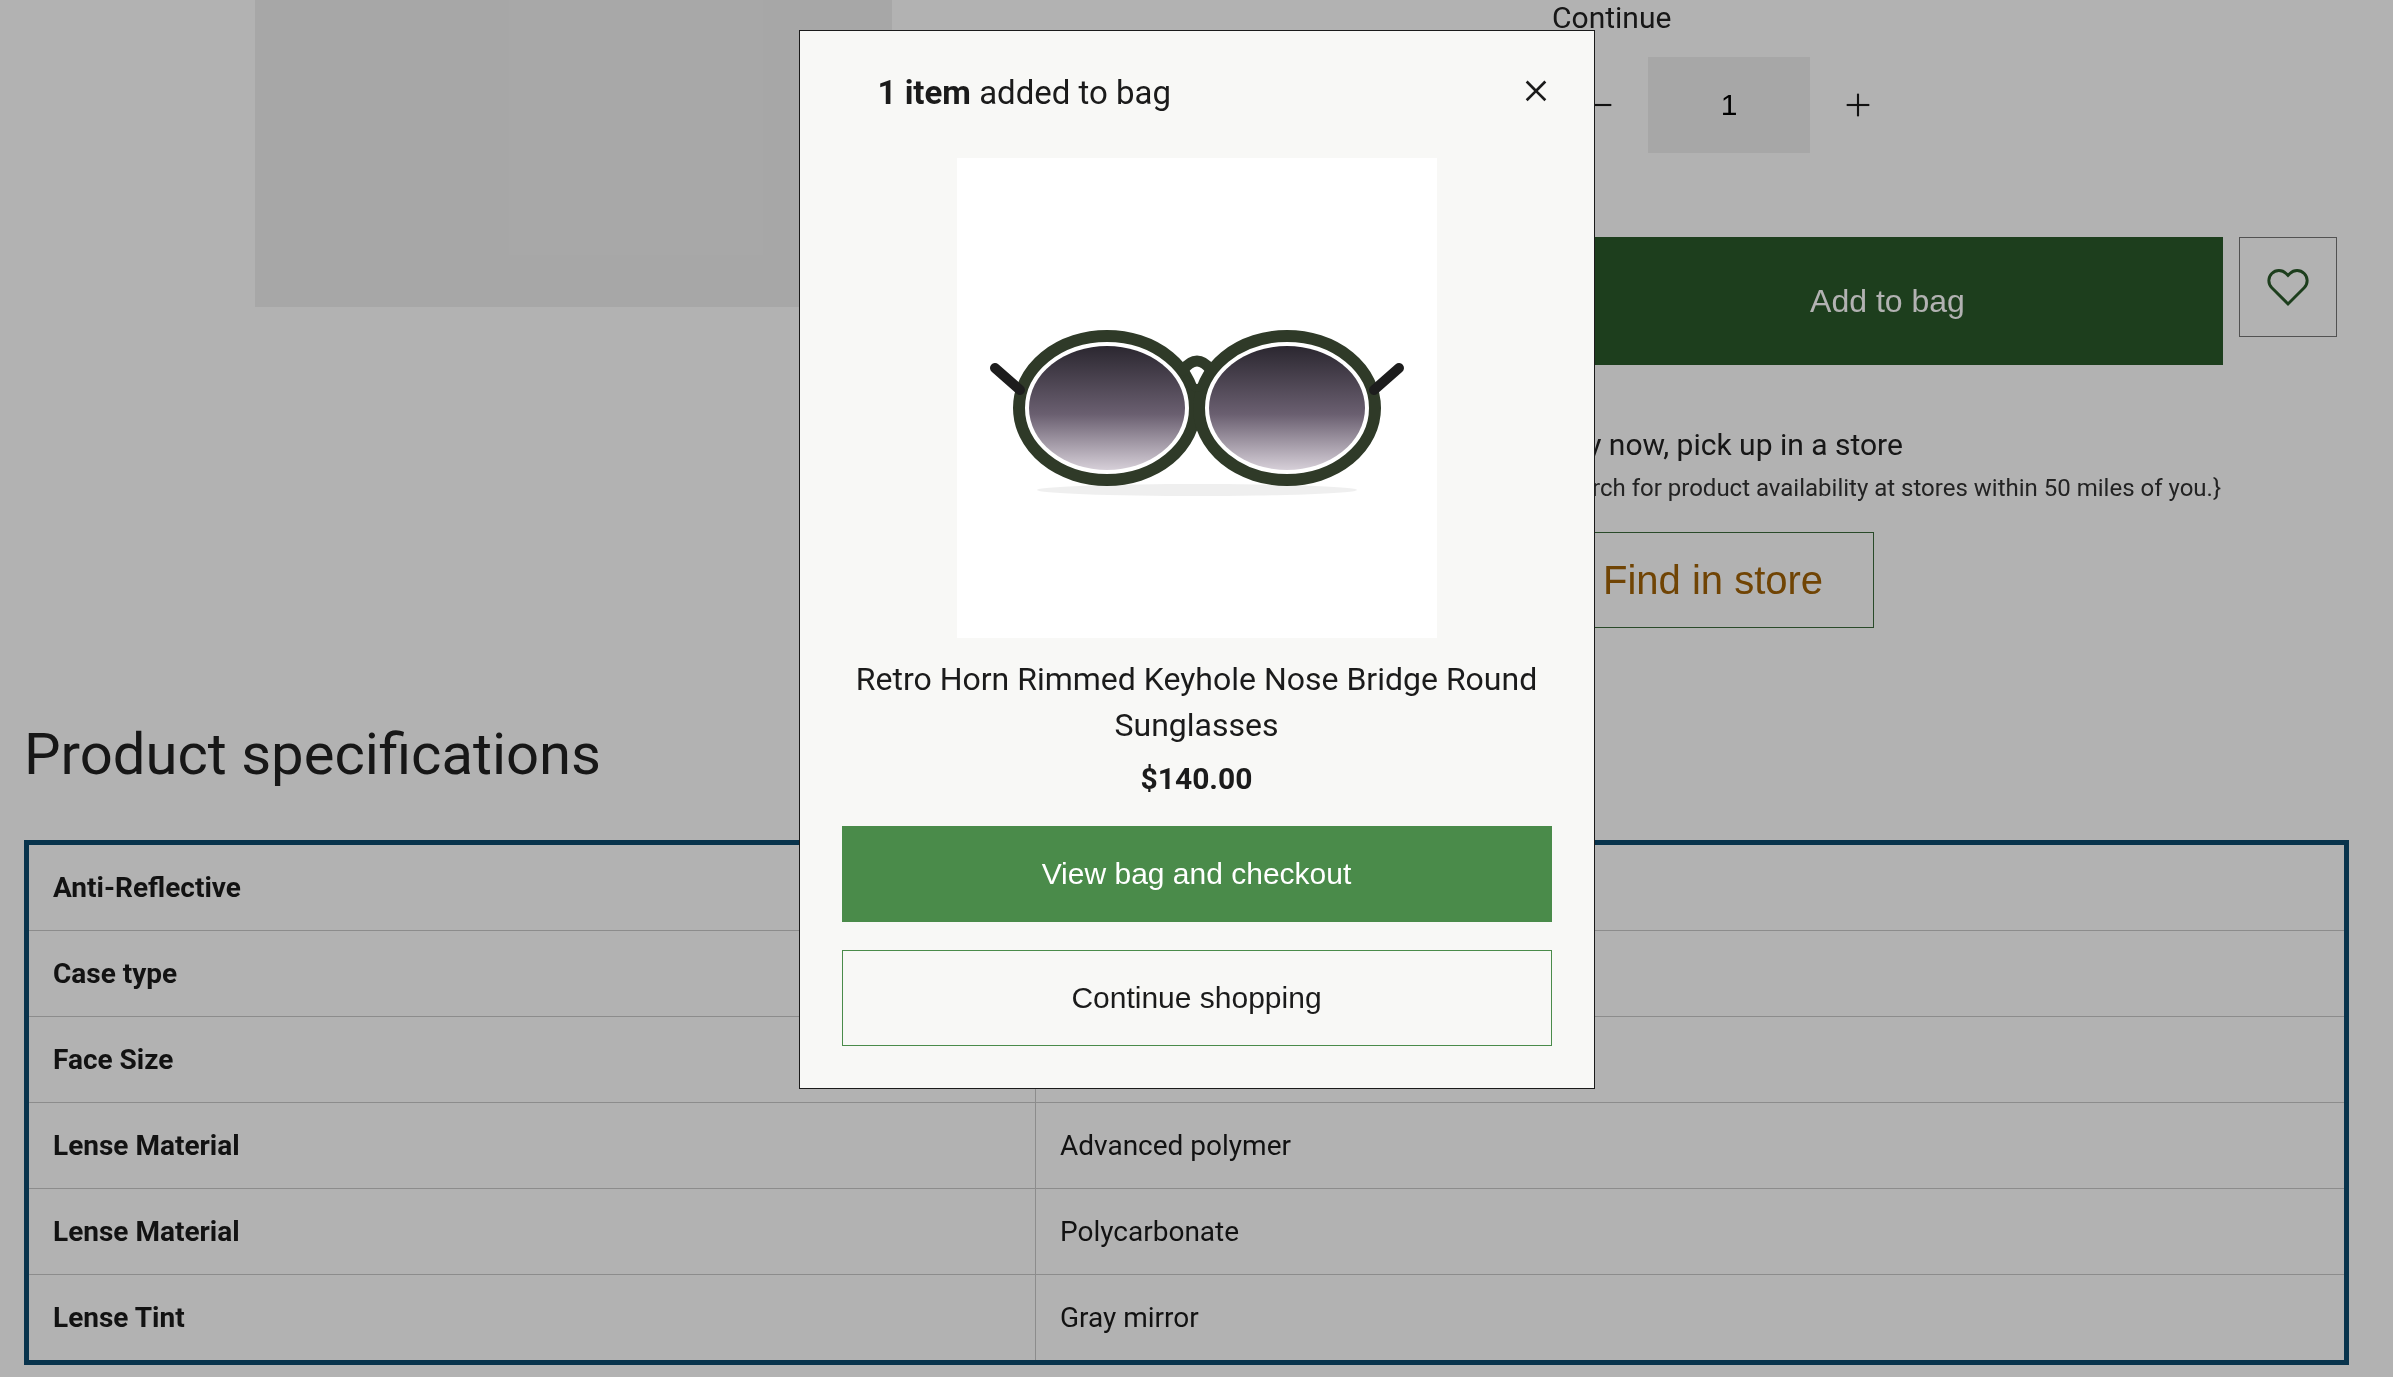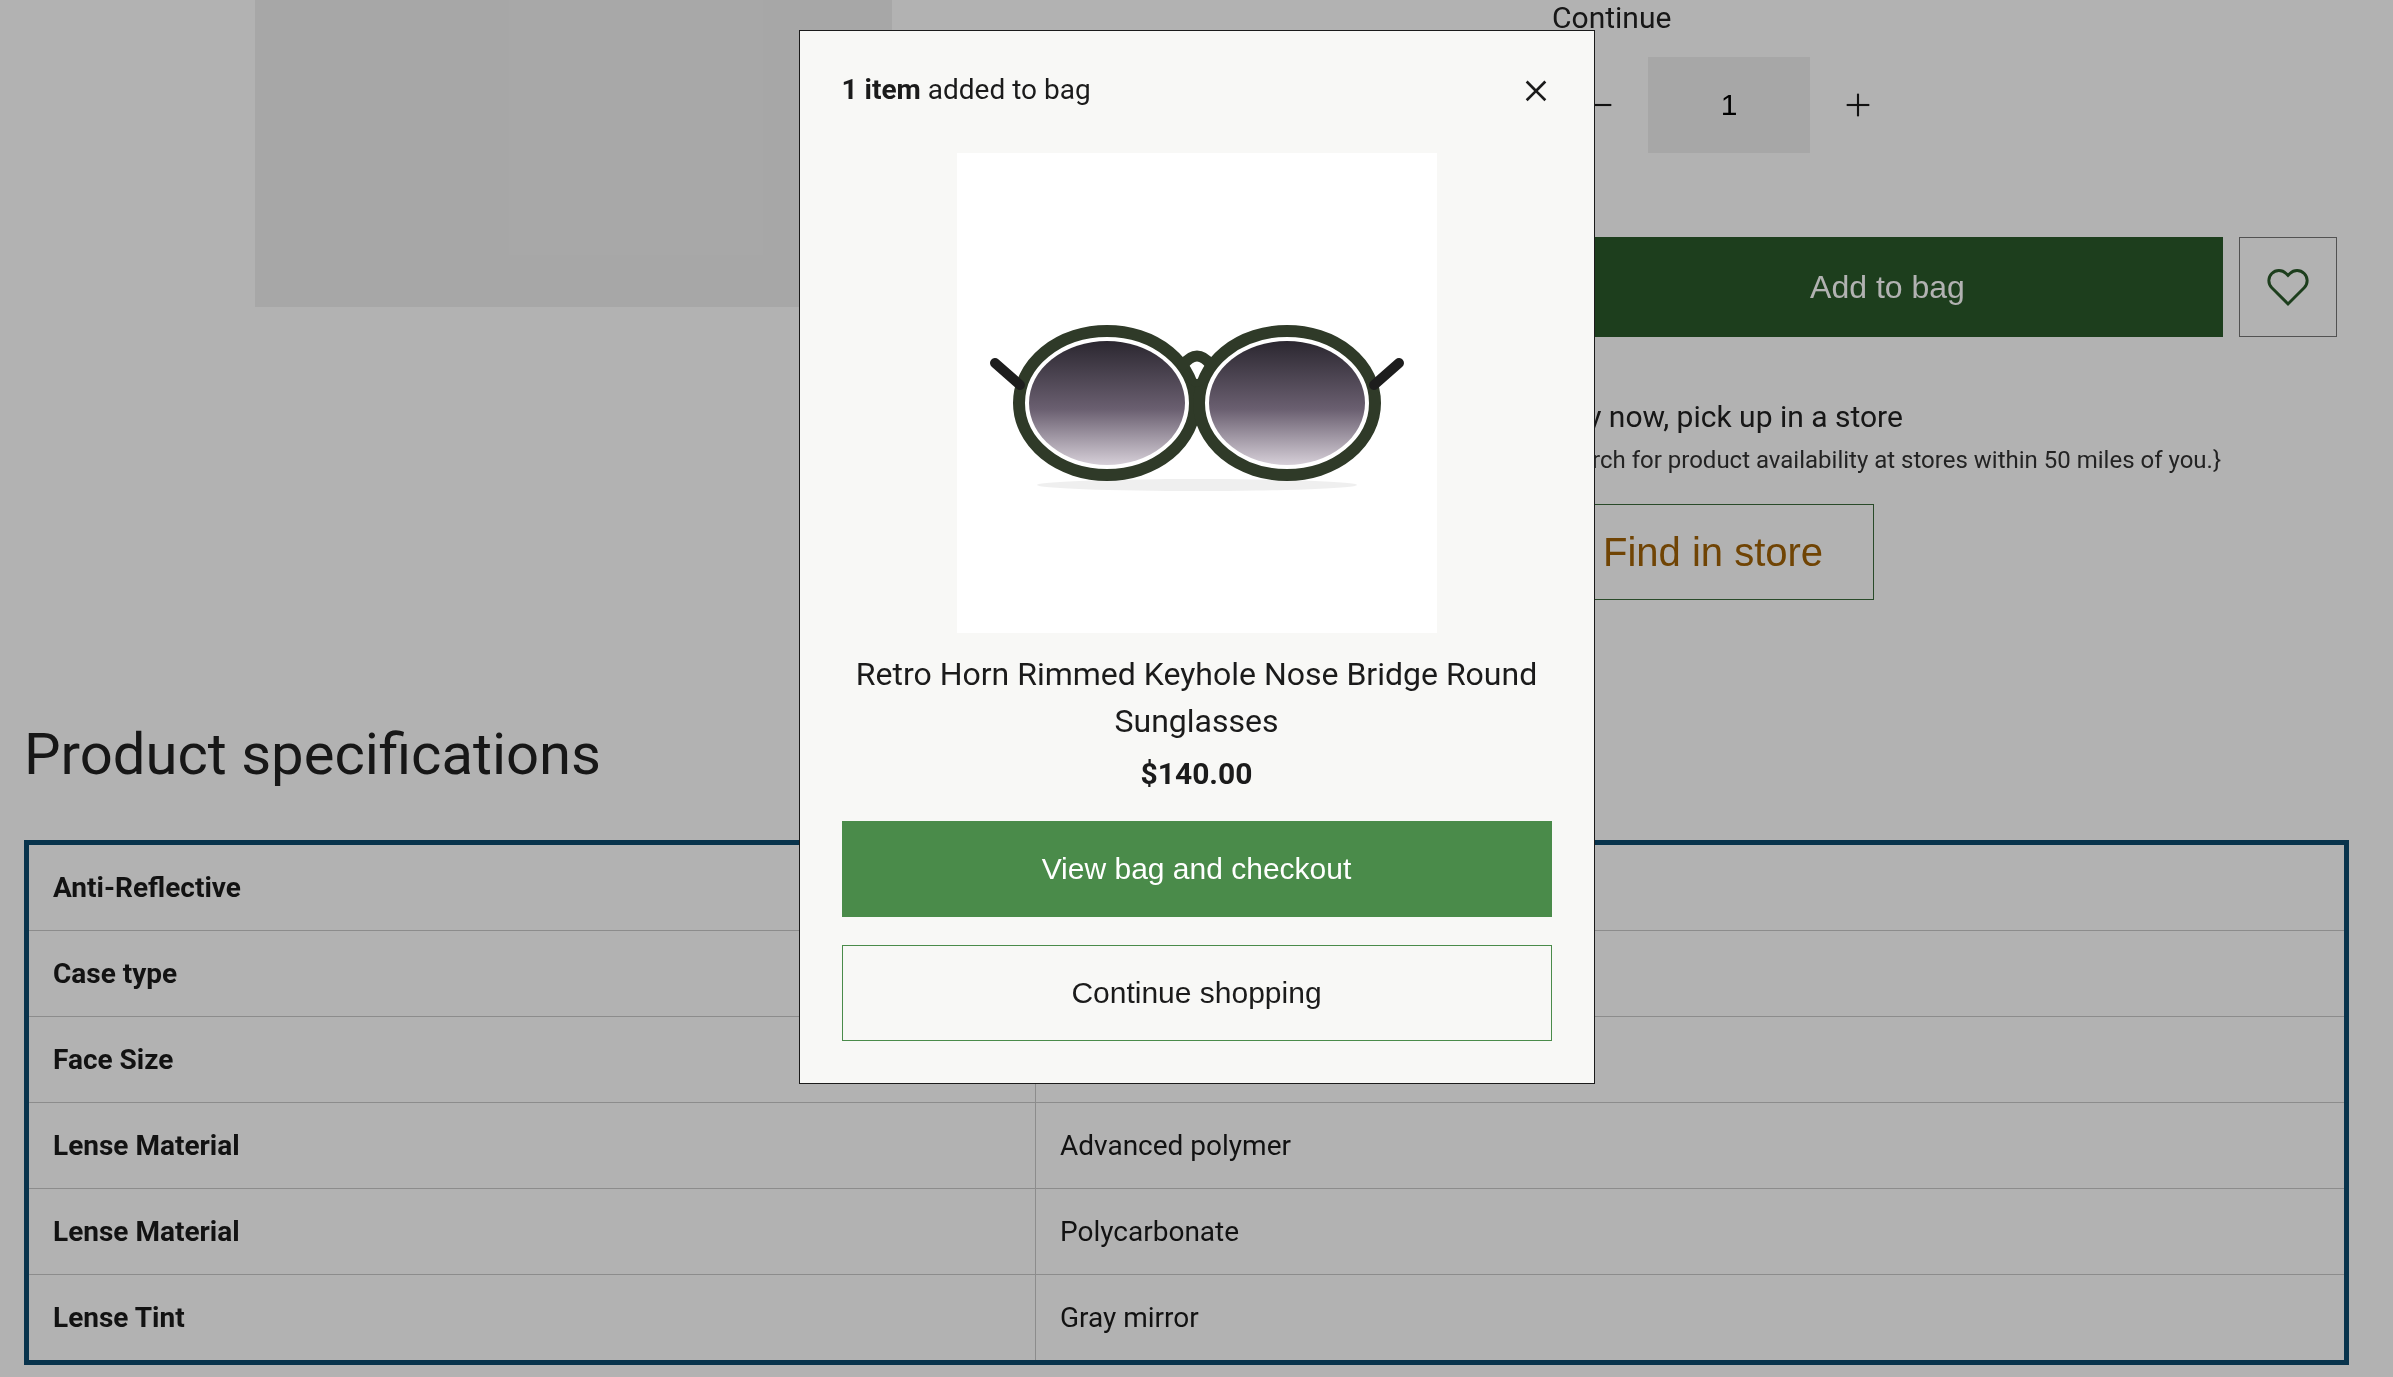--- a/index.html
+++ b/index.html
@@ -76,21 +76,21 @@
     display: flex;
     gap: 16px;
     margin-top: 84px;
   }
   .add-to-bag {
     flex: 1;
     background: #2a5a2a;
     color: #fff;
     font-size: 32px;
     border: none;
-    height: 100px;
+    height: 128px;
     cursor: pointer;
   }
   .wishlist-btn {
     width: 98px;
     height: 100px;
     border: 1px solid #767676;
     background: transparent;
     display: flex;
     align-items: center;
     justify-content: center;
@@ -169,22 +169,23 @@
     padding: 42px;
     position: relative;
   }
 
   .modal-header {
     display: flex;
     align-items: flex-start;
     justify-content: space-between;
   }
   .modal-title {
-    font-size: 28px;
+    font-size: 33px;
     font-weight: 400;
+    margin-left: 36px;
   }
   .modal-title .bold { font-weight: 700; }
 
   .modal-close {
     background: none;
     border: none;
     cursor: pointer;
     padding: 0;
     line-height: 1;
   }

